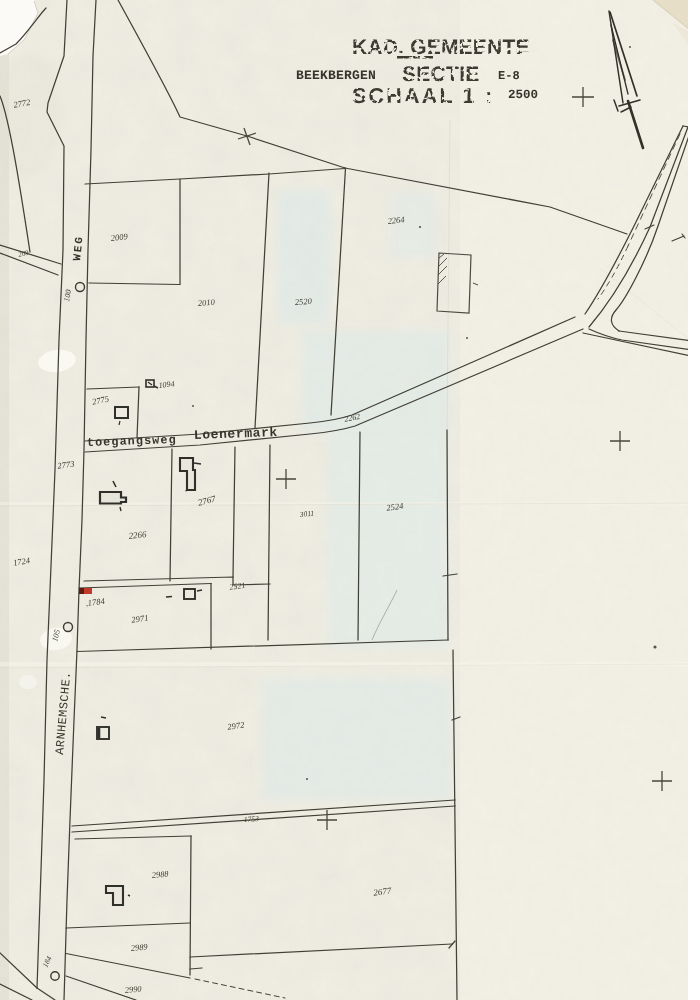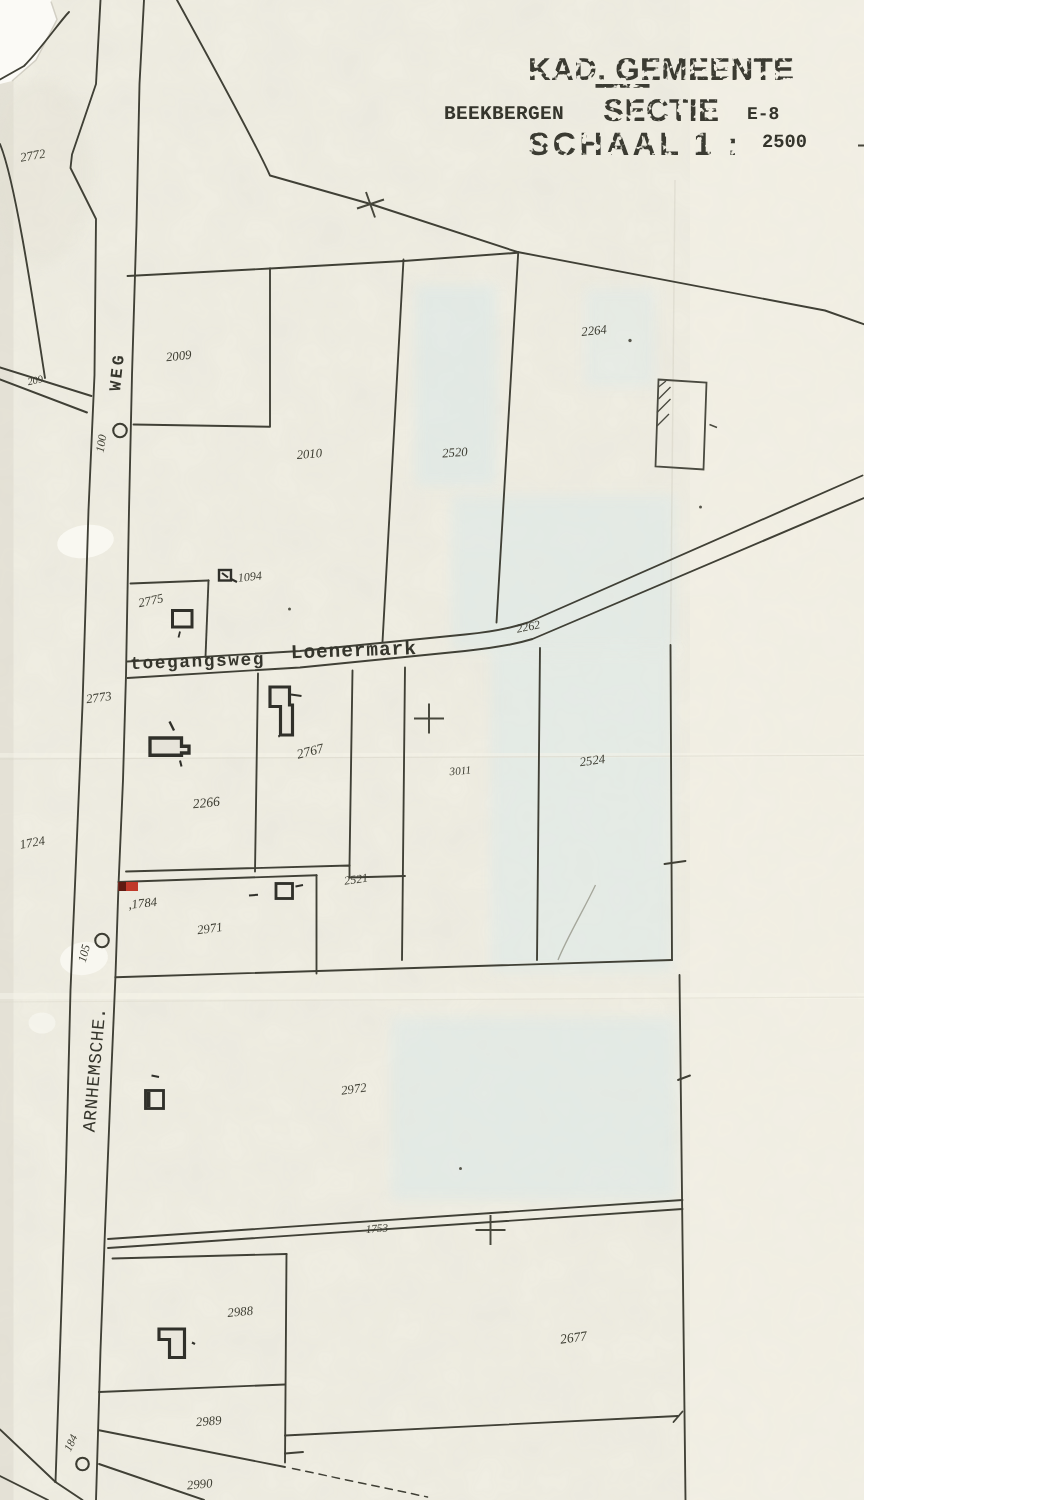--- a/index.html
+++ b/index.html
@@ -1,16 +1,16 @@
 <!DOCTYPE html>
 <html><head>
 <meta charset="utf-8">
 <style>
   html,body{margin:0;padding:0;}
-  #page{position:relative;width:576px;height:1000px;background:#f0eee3;overflow:hidden;
+  #page{position:relative;width:688px;height:1000px;background:#f0eee3;overflow:hidden;
         font-family:"Liberation Sans",sans-serif;}
   svg{position:absolute;left:0;top:0;opacity:0.999;}
   svg text{text-rendering:geometricPrecision;}
   .hw{font-family:"Liberation Serif",serif;font-style:italic;fill:#3c3c31;}
   .tw{font-family:"Liberation Mono",monospace;fill:#35352c;}
   .stamp{font-family:"Liberation Sans",sans-serif;font-weight:bold;fill:#3a3a31;}
 </style>
 </head>
 <body>
 <div id="page">

